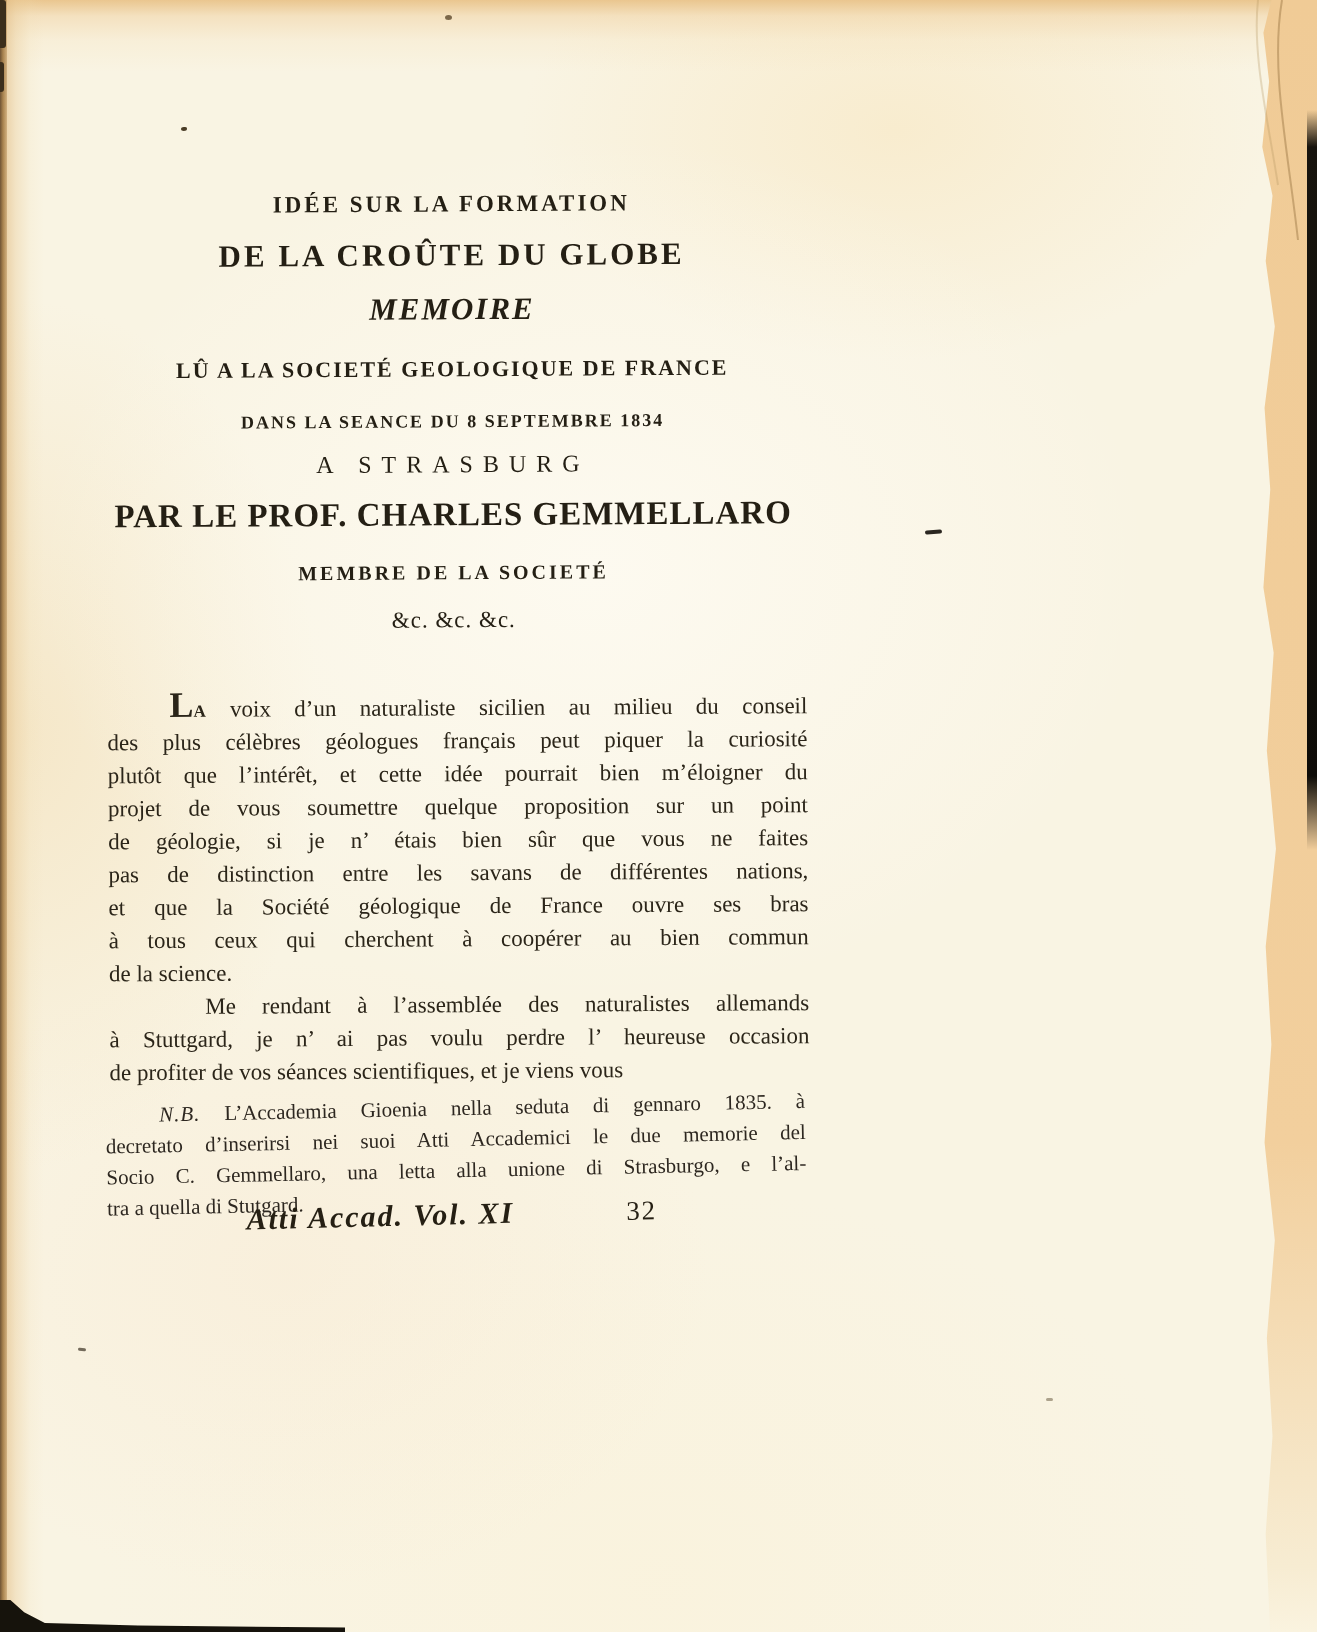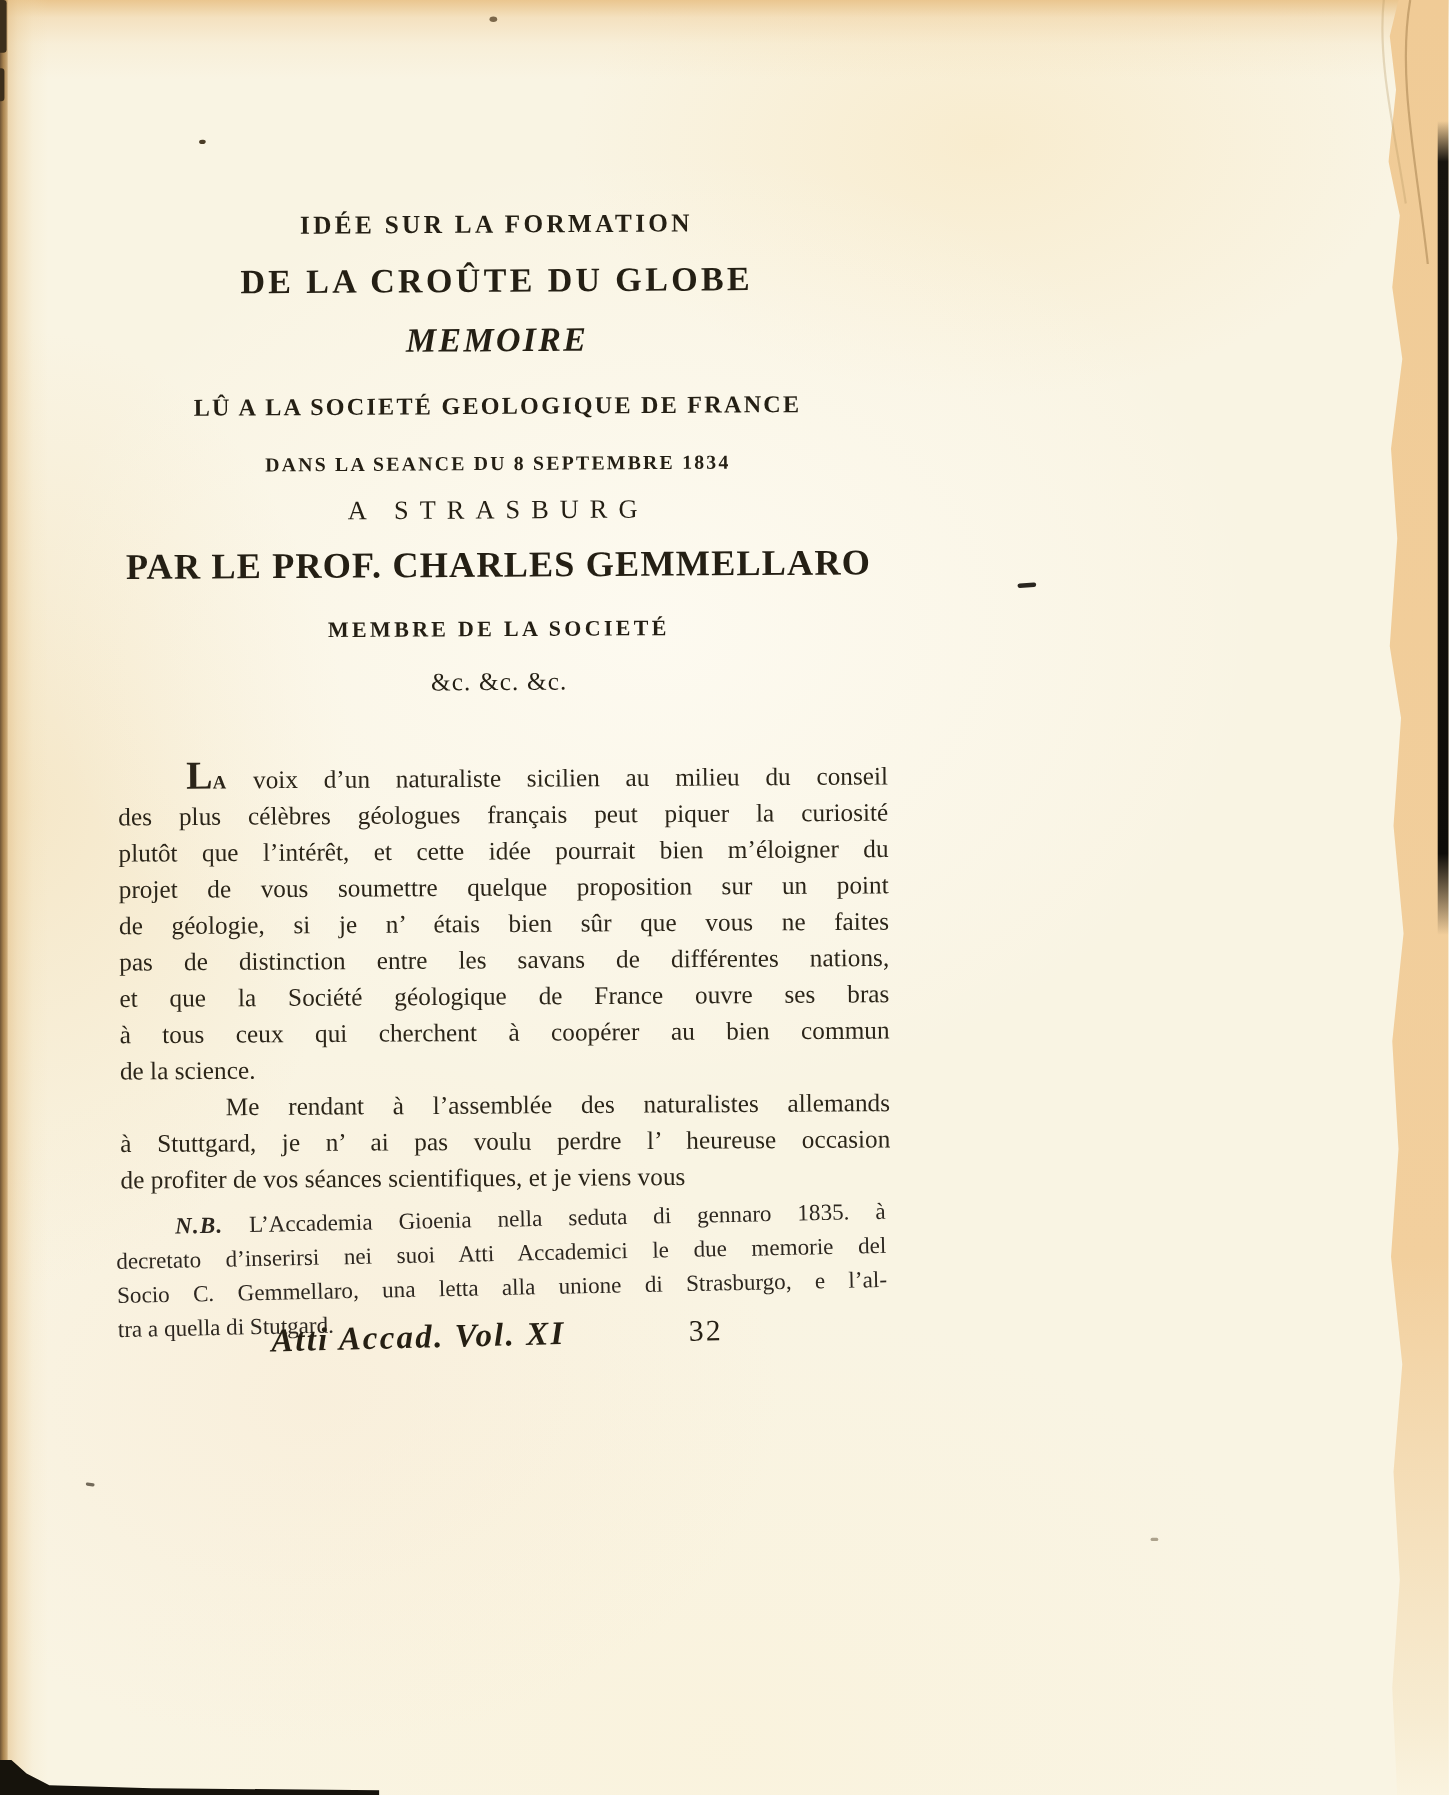--- a/index.html
+++ b/index.html
@@ -71,21 +71,21 @@
   .bl{text-align:justify;text-align-last:justify;height:33px;overflow:visible;white-space:nowrap;}
   .bl.last{text-align-last:left;}
   .bl.ind1{padding-left:62px;box-sizing:border-box;}
   .bl.ind2{padding-left:96px;box-sizing:border-box;}
   .dropcap{font-size:36px;line-height:20px;font-weight:bold;}
   .smallA{font-size:17px;font-weight:bold;letter-spacing:1px;}
   .fnote{position:absolute;left:104px;top:1092px;width:700px;font-size:21px;line-height:31px;transform:rotate(-0.85deg);color:#2d2720;}
   .fl{text-align:justify;text-align-last:justify;height:31px;white-space:nowrap;}
   .fl.last{text-align-last:left;}
   .fl.ind{padding-left:54px;box-sizing:border-box;}
-  .nb{font-style:italic;font-weight:bold;letter-spacing:1px;}
+  .nb{font-style:italic;font-weight:normal;letter-spacing:1px;}
   .footer{position:absolute;left:104px;top:1196px;width:700px;display:flex;align-items:baseline;transform:rotate(-1.1deg);color:#251f13;}
   .vol{margin-left:140px;font-style:italic;font-weight:bold;font-size:30px;letter-spacing:2px;}
   .sig{margin-left:112px;font-size:27px;letter-spacing:2px;}
 </style>
 </head>
 <body>
 
 <div class="paper"></div>
 
 <div class="edge-top"></div>

